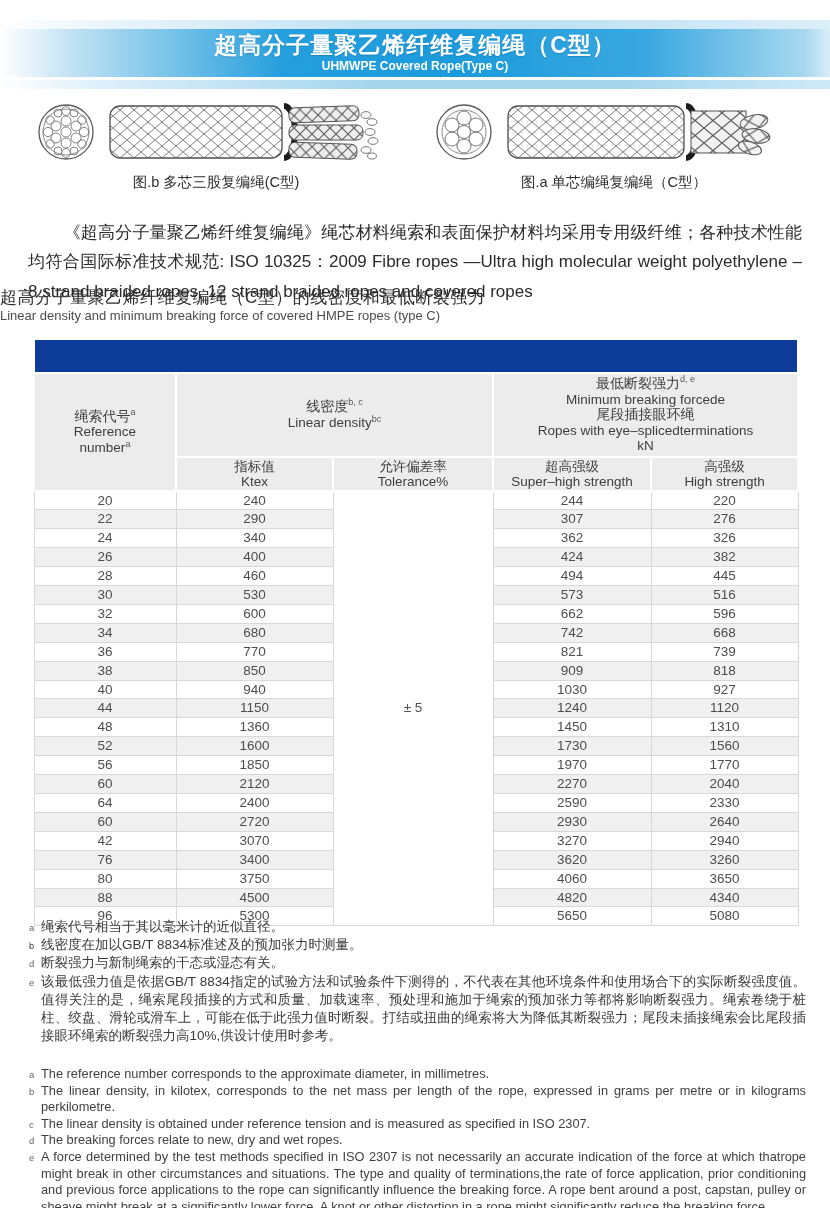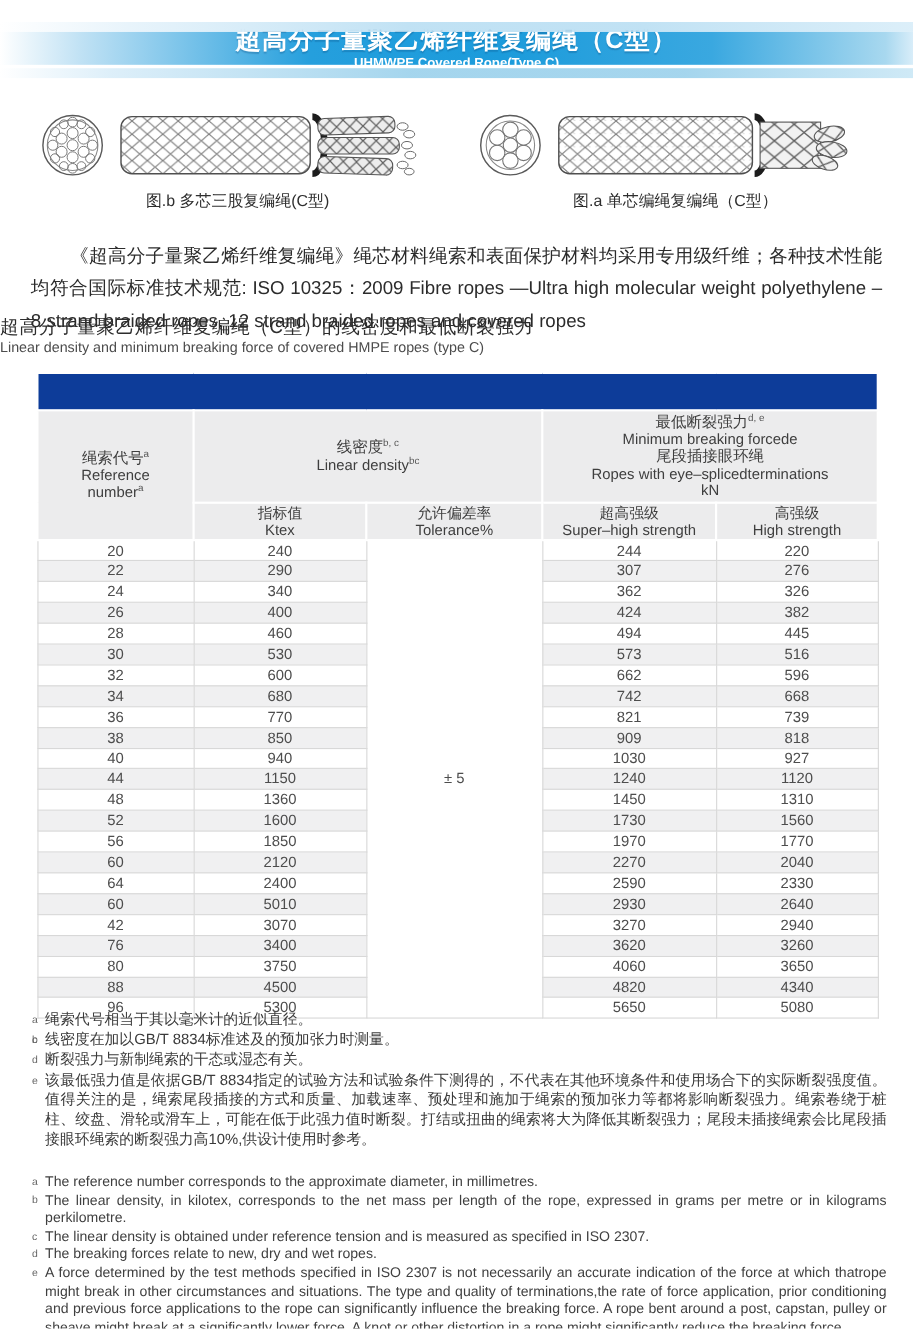--- a/index.html
+++ b/index.html
@@ -2,21 +2,21 @@
 <html><head>
 <meta charset="utf-8">
 <style>
   html,body{margin:0;padding:0;background:#fff;}
   body{width:830px;font-family:"Liberation Sans","DejaVu Sans",sans-serif;color:#333;}
   .page{position:relative;width:830px;height:1208px;background:#fff;overflow:hidden;}
 
   
   .banner{position:absolute;top:20px;left:0;width:830px;}
   .banner .strip-top{height:9px;background:linear-gradient(90deg,#fff 0%,#dceef9 14%,#9fd2ee 45%,#9fd2ee 70%,#c9e6f6 100%);opacity:.65;}
-  .banner .main{height:30px;display:flex;flex-direction:column;justify-content:center;align-items:center;
+  .banner .main{height:48px;display:flex;flex-direction:column;justify-content:center;align-items:center;
     background:linear-gradient(90deg,#ffffff 0%,#bfe1f4 9%,#259fdd 34%,#1b9bdb 55%,#3aa8e0 78%,#a8d8ef 97%,#d8edf9 100%);}
   .banner .gap{height:3px;background:#fff;}
   .banner .strip-bottom{height:9px;background:linear-gradient(90deg,#fff 0%,#d5ebf8 12%,#8ecbe9 45%,#8ecbe9 75%,#c3e4f4 100%);opacity:.8;}
   .title-cn{font-size:23px;font-weight:bold;color:#fff;letter-spacing:1px;line-height:26px;text-shadow:0 1px 1px rgba(0,60,110,.25);}
   .title-en{font-size:12px;font-weight:bold;color:#fff;line-height:17px;}
 
   
   .figures{position:absolute;top:98px;left:30px;width:770px;display:flex;justify-content:space-between;}
   .figure{width:372px;text-align:center;}
   .figure svg{display:block;margin:0 auto;}
@@ -317,21 +317,21 @@
           <td>2040</td>
         </tr>
         <tr>
           <td>64</td>
           <td>2400</td>
           <td>2590</td>
           <td>2330</td>
         </tr>
         <tr class="alt">
           <td>60</td>
-          <td>5010</td>
+          <td>2720</td>
           <td>2930</td>
           <td>2640</td>
         </tr>
         <tr>
           <td>42</td>
           <td>3070</td>
           <td>3270</td>
           <td>2940</td>
         </tr>
         <tr class="alt">

